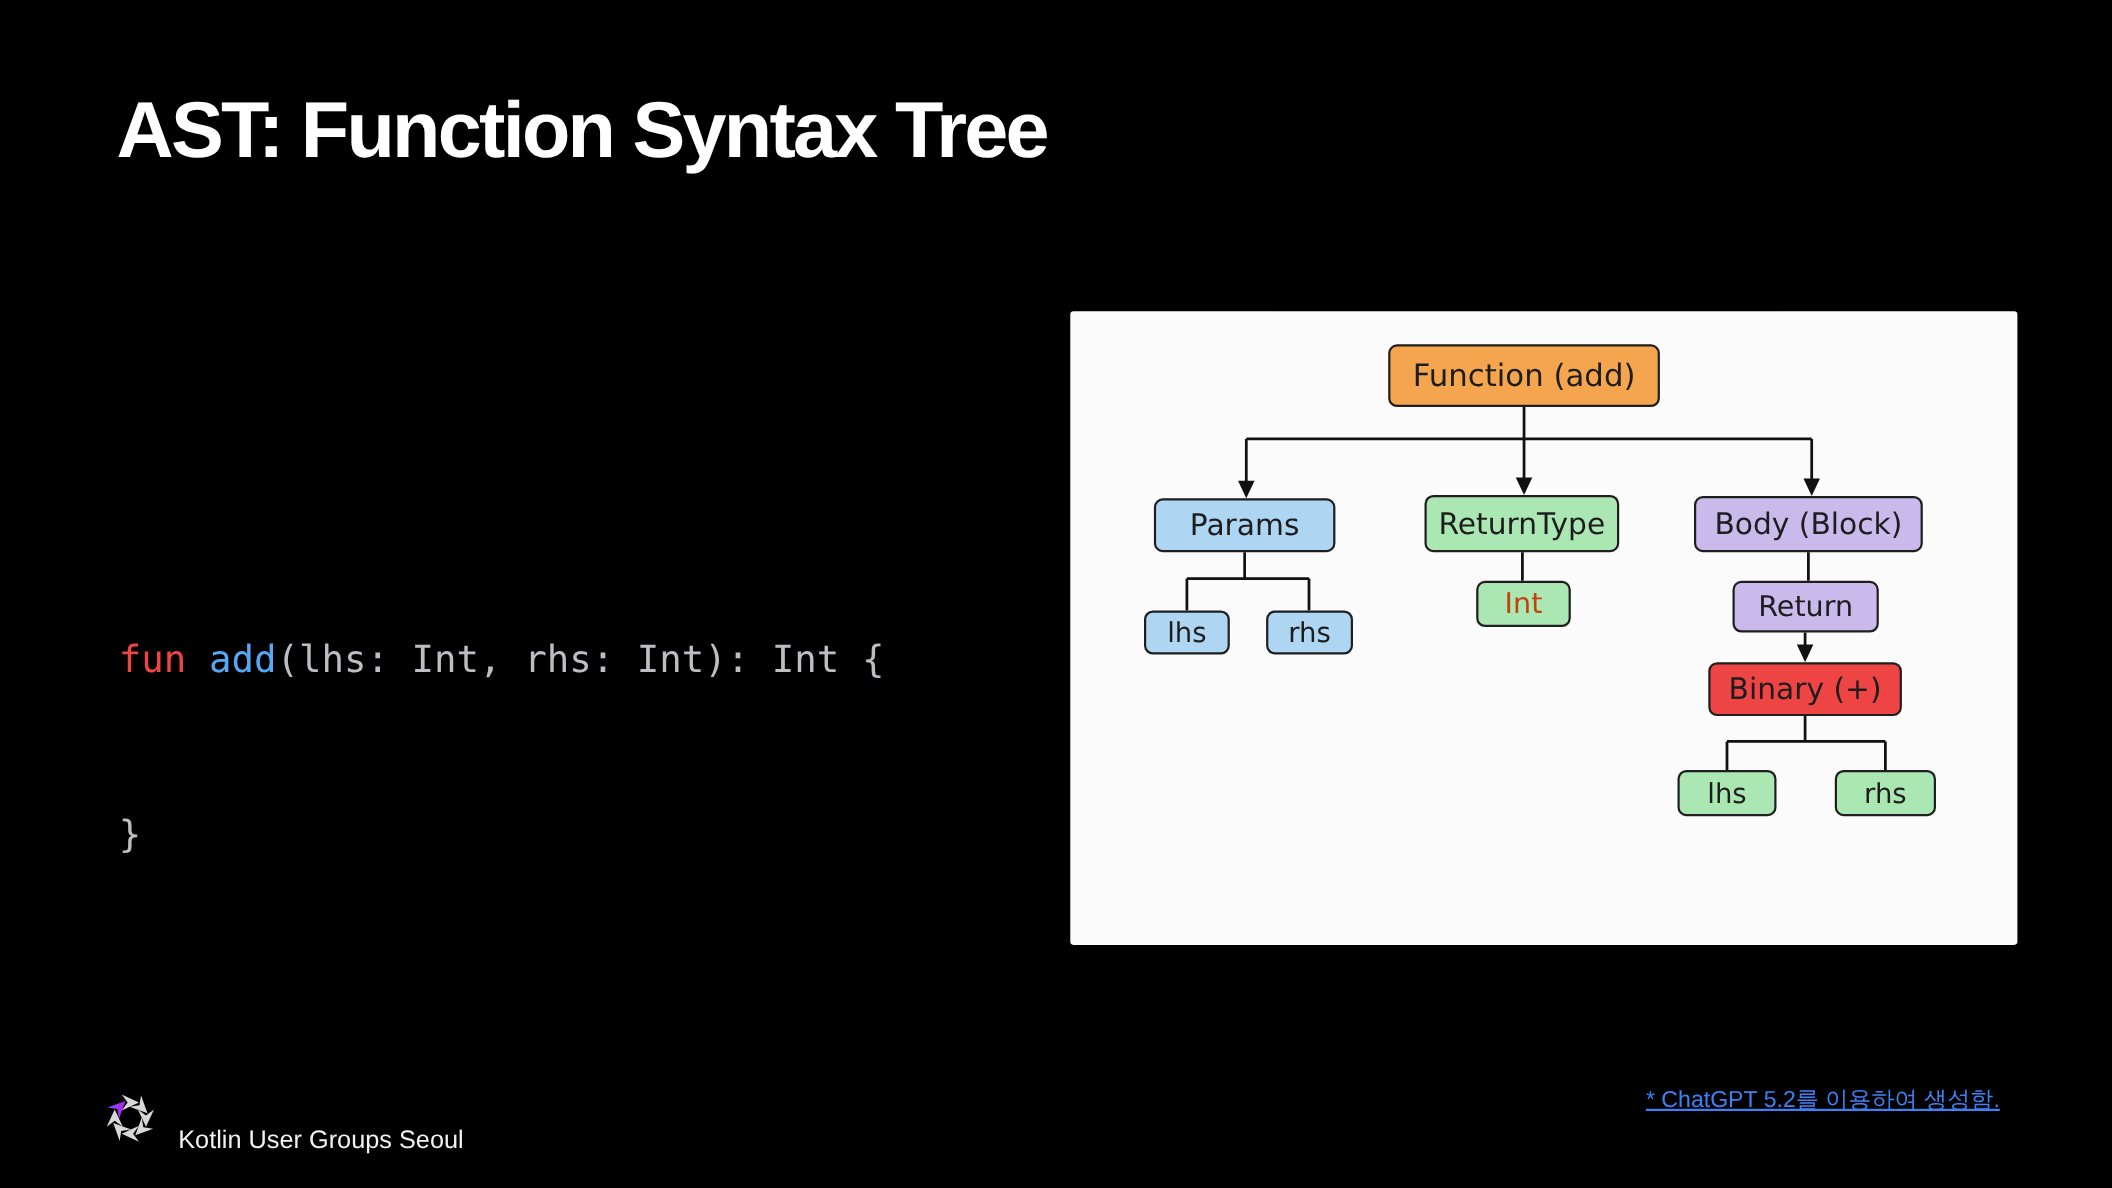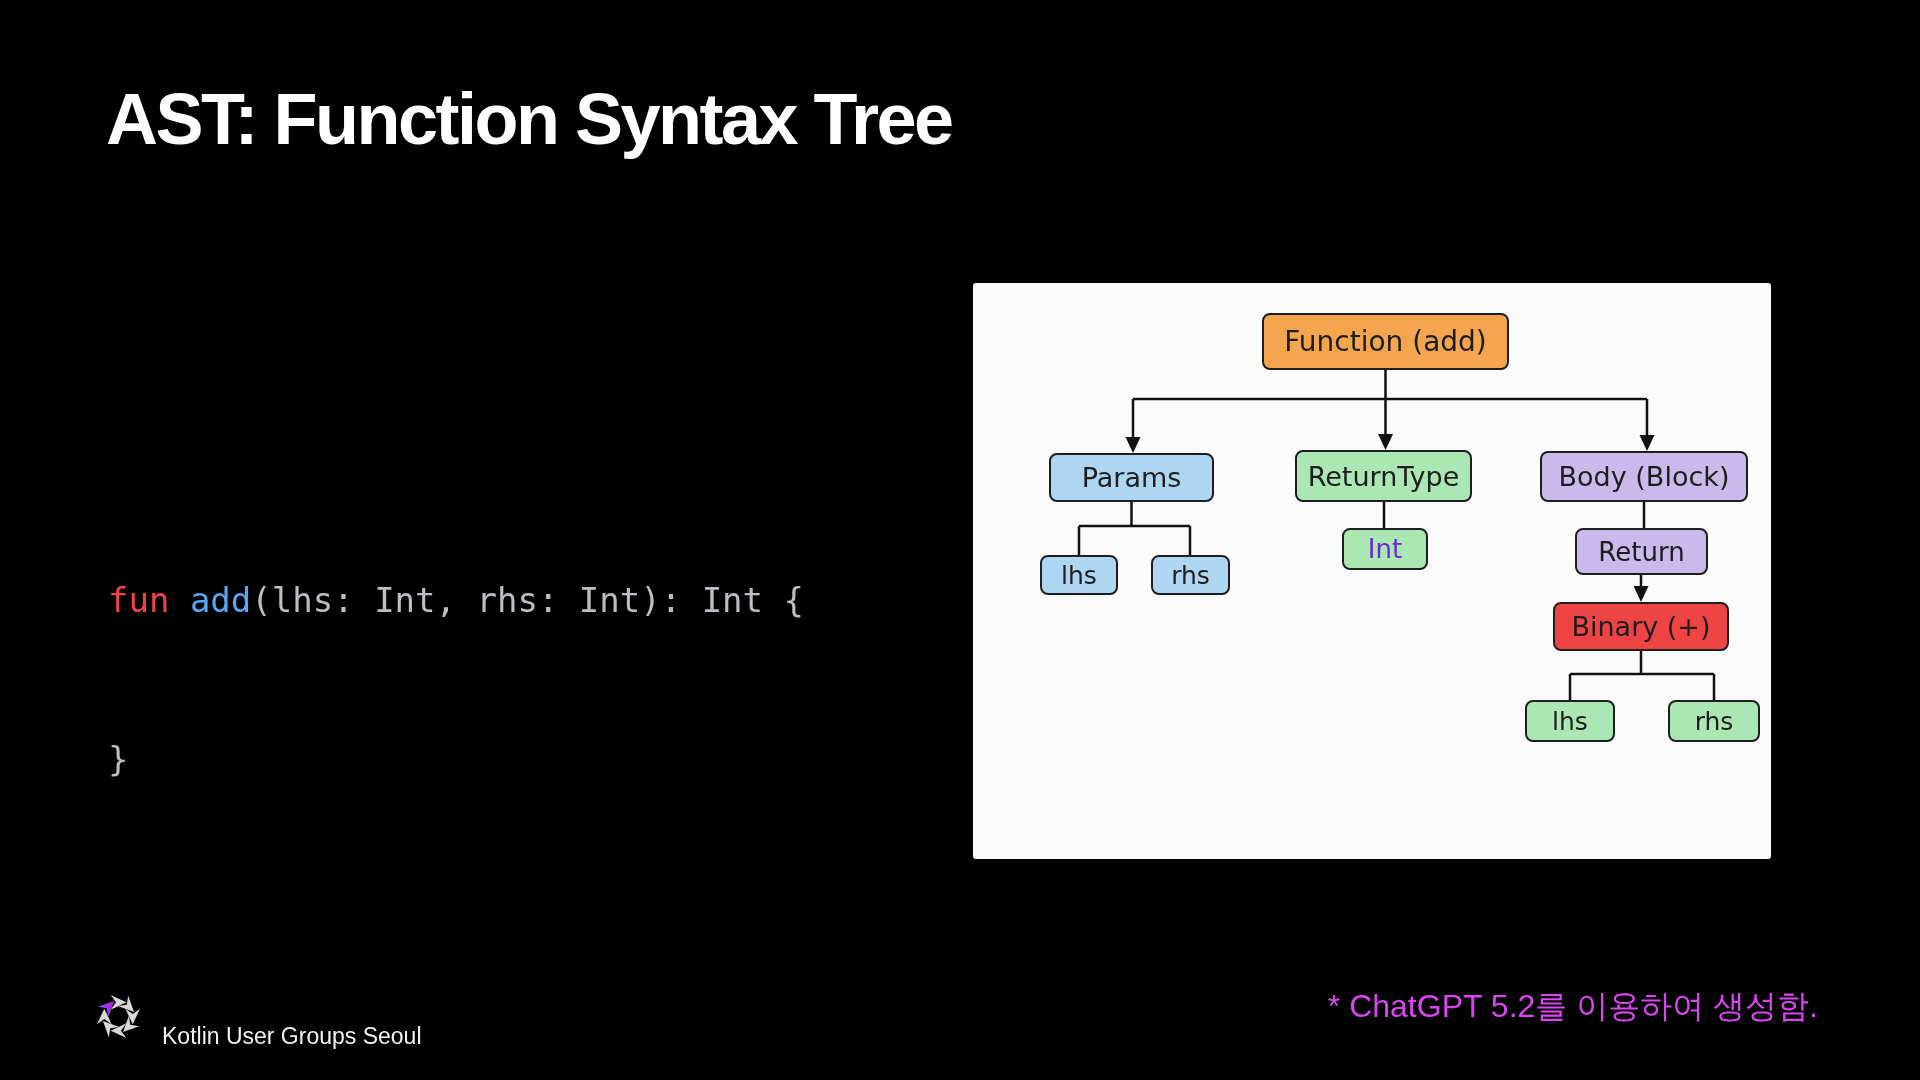--- a/index.html
+++ b/index.html
@@ -15,40 +15,40 @@
   }
   
   .code-block {
     position: absolute; left: 108px; top: 468px;
     font-family: "DejaVu Sans Mono", monospace;
     font-size: 34px; line-height: 53px; white-space: pre;
   }
   .code-line { height: 53px; }
   
   .diagram-panel {
-    position: absolute; left: 973px; top: 283px; width: 798px; height: 576px;
+    position: absolute; left: 973px; top: 283px; width: 861px; height: 576px;
     background: #fbfbfb; border-radius: 3px;
   }
   .connectors { position: absolute; left: 0; top: 0; width: 861px; height: 576px; }
   .node {
     position: absolute;
     display: flex; align-items: center; justify-content: center;
     border: 2.5px solid #1e1e1e; border-radius: 8px;
     color: #1d1d1d; font-family: "DejaVu Sans", sans-serif;
     white-space: nowrap;
   }
   
   .footer-logo { position: absolute; left: 95px; top: 993px; }
   .footer-brand {
     position: absolute; left: 162px; top: 1004px;
     font-size: 23px; color: #f2f2f2; white-space: nowrap; margin-top: 19px;
   }
   .footer-note {
     position: absolute; right: 102px; top: 985px;
-    font-size: 32px; color: #d946ef; white-space: nowrap;
+    font-size: 21px; color: #3b82f6; white-space: nowrap; text-decoration: underline;
   }
 </style>
 </head>
 <body>
 
 <div class="slide">
 
   <h1 class="slide-title">AST: Function Syntax Tree</h1>
 
   <div class="code-block">
@@ -68,21 +68,21 @@
       <polygon points="666.5,152 681.5,152 674,168" fill="#111111"></polygon>
       <polygon points="660.5,303 675.5,303 668,319" fill="#111111"></polygon>
     </svg>
 
     <div class="node" style="left: 289px; top: 30px; width: 247px; height: 57px; font-size: 28px; background: rgb(245, 165, 78); border-color: rgb(30, 30, 30); color: rgb(29, 29, 29);">Function (add)</div>
     <div class="node" style="left: 76px; top: 170px; width: 165px; height: 49px; font-size: 27px; background: rgb(174, 214, 242); border-color: rgb(30, 30, 30); color: rgb(29, 29, 29);">Params</div>
     <div class="node" style="left: 322px; top: 167px; width: 177px; height: 52px; font-size: 27px; background: rgb(171, 231, 178); border-color: rgb(30, 30, 30); color: rgb(29, 29, 29);">ReturnType</div>
     <div class="node" style="left: 567px; top: 168px; width: 208px; height: 51px; font-size: 27px; background: rgb(201, 186, 235); border-color: rgb(30, 30, 30); color: rgb(29, 29, 29);">Body (Block)</div>
     <div class="node" style="left: 67px; top: 272px; width: 78px; height: 40px; font-size: 25px; background: rgb(174, 214, 242); border-color: rgb(30, 30, 30); color: rgb(29, 29, 29);">lhs</div>
     <div class="node" style="left: 178px; top: 272px; width: 79px; height: 40px; font-size: 25px; background: rgb(174, 214, 242); border-color: rgb(30, 30, 30); color: rgb(29, 29, 29);">rhs</div>
-    <div class="node" style="left: 369px; top: 245px; width: 86px; height: 42px; font-size: 26px; background: rgb(171, 231, 178); border-color: rgb(30, 30, 30); color: #6d28d9;">Int</div>
+    <div class="node" style="left: 369px; top: 245px; width: 86px; height: 42px; font-size: 26px; background: rgb(171, 231, 178); border-color: rgb(30, 30, 30); color: #c2410c;">Int</div>
     <div class="node" style="left: 602px; top: 245px; width: 133px; height: 47px; font-size: 26px; background: rgb(201, 186, 235); border-color: rgb(30, 30, 30); color: rgb(29, 29, 29);">Return</div>
     <div class="node" style="left: 580px; top: 319px; width: 176px; height: 49px; font-size: 27px; background: #ef4444; border-color: rgb(30, 30, 30); color: rgb(29, 29, 29);">Binary (+)</div>
     <div class="node" style="left: 552px; top: 417px; width: 90px; height: 42px; font-size: 25px; background: rgb(171, 231, 178); border-color: rgb(30, 30, 30); color: rgb(29, 29, 29);">lhs</div>
     <div class="node" style="left: 695px; top: 417px; width: 92px; height: 42px; font-size: 25px; background: rgb(171, 231, 178); border-color: rgb(30, 30, 30); color: rgb(29, 29, 29);">rhs</div>
   </div>
 
   <svg class="footer-logo" width="47" height="47" viewBox="0 0 48 48" xmlns="http://www.w3.org/2000/svg">
     <defs>
       <linearGradient id="kugGrad" x1="0" y1="0" x2="1" y2="1">
         <stop offset="0" stop-color="#7F52FF"></stop>

